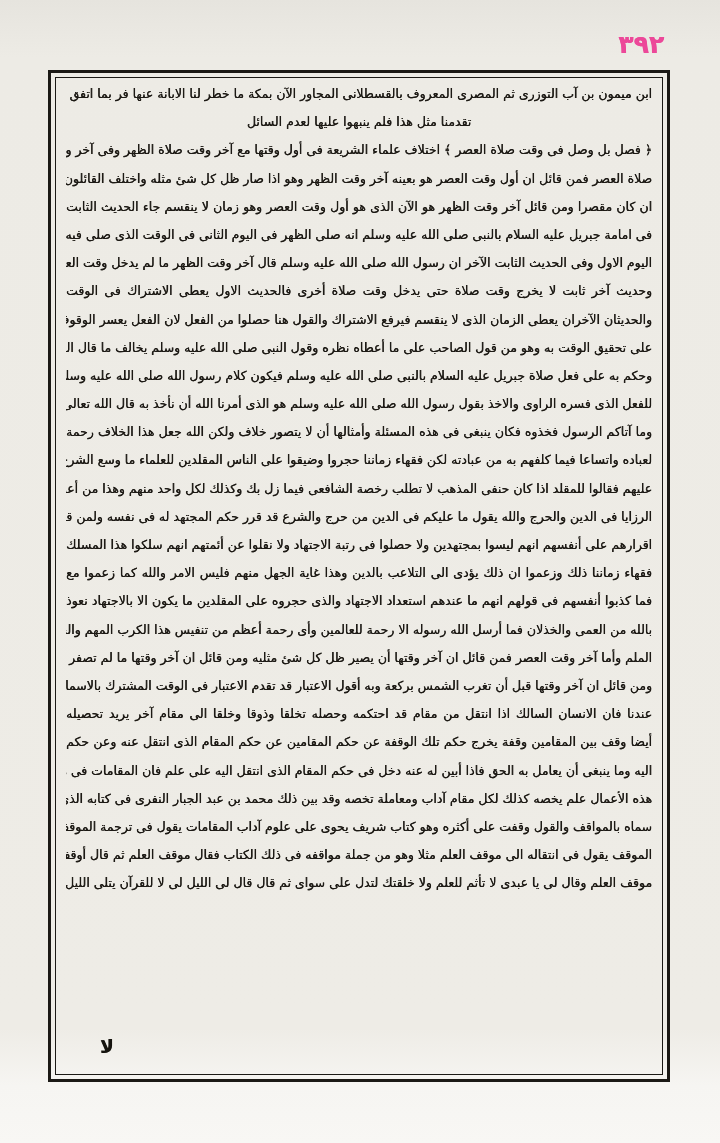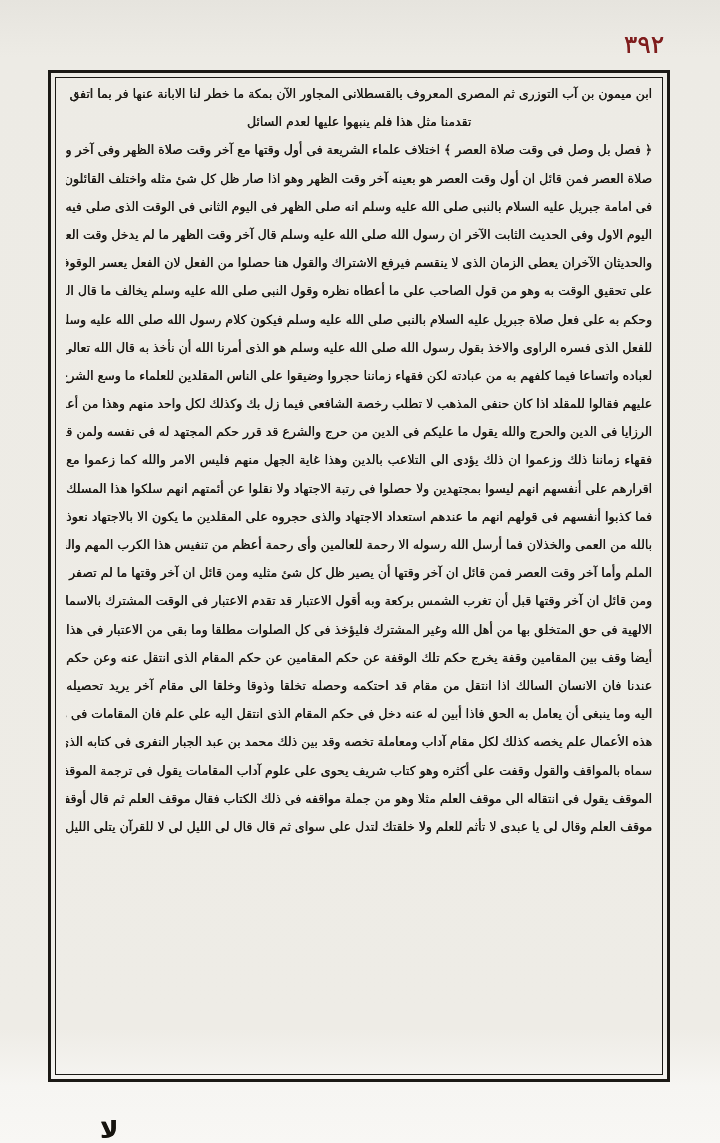--- a/index.html
+++ b/index.html
@@ -4,21 +4,21 @@
 <style>
   html,body{margin:0;padding:0;}
   body{
     width:720px;height:1143px;position:relative;overflow:hidden;
     background:linear-gradient(180deg,#e6e4de 0%,#edebe5 5%,#eeece6 90%,#f6f5f2 95%,#f8f7f4 100%);
     font-family:"DejaVu Sans",sans-serif;
   }
   .sheet{position:absolute;inset:0;}
   .page-number{
     position:absolute;top:30px;right:56px;
-    font-size:25px;font-weight:normal;color:#7f1d1d;
+    font-size:25px;font-weight:bold;color:#ec4899;
     letter-spacing:1px;
     text-shadow:0.4px 0 0 currentColor;
   }
   .frame{
     position:absolute;left:48px;top:70px;width:622px;height:1012px;
     border:3px solid #1b1915;background:transparent;box-sizing:border-box;
   }
   .frame-inner{
     position:absolute;inset:4px;border:1px solid #1b1915;
     padding:2px 10px 0 10px;box-sizing:border-box;overflow:hidden;
@@ -26,56 +26,58 @@
   .text-block{direction:rtl;}
   .line{
     height:28.2px;line-height:28.2px;overflow:hidden;
     font-size:12.5px;color:#1d1a15;
     text-align:justify;text-align-last:justify;
     text-shadow:0.35px 0 0 currentColor;
     white-space:nowrap;
   }
   .line.center{text-align-last:center;}
   .catchword{
-    position:absolute;top:1116px;left:100px;
-    font-size:24px;font-weight:bold;color:#16140f;
+    position:absolute;top:1036px;left:100px;
+    font-size:18px;font-weight:bold;color:#16140f;
     text-shadow:0.4px 0 0 currentColor;
   }
 </style>
 </head>
 <body>
 
 <div class="sheet">
 
   <div class="page-number">٣٩٢</div>
 
   <div class="frame">
     <div class="frame-inner text-block">
         <div class="line">ابن ميمون بن آب التوزرى ثم المصرى المعروف بالقسطلانى المجاور الآن بمكة ما خطر لنا الابانة عنها فر بما اتفق لمن</div>
         <div class="line center">تقدمنا مثل هذا فلم ينبهوا عليها لعدم السائل</div>
         <div class="line">﴿ فصل بل وصل فى وقت صلاة العصر ﴾ اختلاف علماء الشريعة فى أول وقتها مع آخر وقت صلاة الظهر وفى آخر وقت</div>
         <div class="line">صلاة العصر فمن قائل ان أول وقت العصر هو بعينه آخر وقت الظهر وهو اذا صار ظل كل شئ مثله واختلف القائلون بهذا</div>
+        <div class="line">ان كان مقصرا ومن قائل آخر وقت الظهر هو الآن الذى هو أول وقت العصر وهو زمان لا ينقسم جاء الحديث الثابت</div>
         <div class="line">فى امامة جبريل عليه السلام بالنبى صلى الله عليه وسلم انه صلى الظهر فى اليوم الثانى فى الوقت الذى صلى فيه العصر فى</div>
         <div class="line">اليوم الاول وفى الحديث الثابت الآخر ان رسول الله صلى الله عليه وسلم قال آخر وقت الظهر ما لم يدخل وقت العصر</div>
+        <div class="line">وحديث آخر ثابت لا يخرج وقت صلاة حتى يدخل وقت صلاة أخرى فالحديث الاول يعطى الاشتراك فى الوقت</div>
         <div class="line">والحديثان الآخران يعطى الزمان الذى لا ينقسم فيرفع الاشتراك والقول هنا حصلوا من الفعل لان الفعل يعسر الوقوف</div>
         <div class="line">على تحقيق الوقت به وهو من قول الصاحب على ما أعطاه نظره وقول النبى صلى الله عليه وسلم يخالف ما قال الصاحب</div>
         <div class="line">وحكم به على فعل صلاة جبريل عليه السلام بالنبى صلى الله عليه وسلم فيكون كلام رسول الله صلى الله عليه وسلم مفسرا</div>
         <div class="line">للفعل الذى فسره الراوى والاخذ بقول رسول الله صلى الله عليه وسلم هو الذى أمرنا الله أن نأخذ به قال الله تعالى</div>
+        <div class="line">وما آتاكم الرسول فخذوه فكان ينبغى فى هذه المسئلة وأمثالها أن لا يتصور خلاف ولكن الله جعل هذا الخلاف رحمة</div>
         <div class="line">لعباده واتساعا فيما كلفهم به من عبادته لكن فقهاء زماننا حجروا وضيقوا على الناس المقلدين للعلماء ما وسع الشرع</div>
         <div class="line">عليهم فقالوا للمقلد اذا كان حنفى المذهب لا تطلب رخصة الشافعى فيما زل بك وكذلك لكل واحد منهم وهذا من أعظم</div>
         <div class="line">الرزايا فى الدين والحرج والله يقول ما عليكم فى الدين من حرج والشرع قد قرر حكم المجتهد له فى نفسه ولمن قلده فأبوا</div>
+        <div class="line">اقرارهم على أنفسهم انهم ليسوا بمجتهدين ولا حصلوا فى رتبة الاجتهاد ولا نقلوا عن أئمتهم انهم سلكوا هذا المسلك</div>
         <div class="line">فقهاء زماننا ذلك وزعموا ان ذلك يؤدى الى التلاعب بالدين وهذا غاية الجهل منهم فليس الامر والله كما زعموا مع</div>
-        <div class="line">اقرارهم على أنفسهم انهم ليسوا بمجتهدين ولا حصلوا فى رتبة الاجتهاد ولا نقلوا عن أئمتهم انهم سلكوا هذا المسلك</div>
         <div class="line">فما كذبوا أنفسهم فى قولهم انهم ما عندهم استعداد الاجتهاد والذى حجروه على المقلدين ما يكون الا بالاجتهاد نعوذ</div>
         <div class="line">بالله من العمى والخذلان فما أرسل الله رسوله الا رحمة للعالمين وأى رحمة أعظم من تنفيس هذا الكرب المهم والخطب</div>
         <div class="line">الملم وأما آخر وقت العصر فمن قائل ان آخر وقتها أن يصير ظل كل شئ مثليه ومن قائل ان آخر وقتها ما لم تصفر الشمس</div>
         <div class="line">ومن قائل ان آخر وقتها قبل أن تغرب الشمس بركعة وبه أقول الاعتبار قد تقدم الاعتبار فى الوقت المشترك بالاسماء</div>
-        <div class="line">الالهية فى حق المتخلق بها من أهل الله وغير المشترك فليؤخذ فى كل الصلوات مطلقا وما بقى من الاعتبار فى هذا</div>
+        <div class="line">عندنا فان الانسان السالك اذا انتقل من مقام قد احتكمه وحصله تخلقا وذوقا وخلقا الى مقام آخر يريد تحصيله</div>
         <div class="line">أيضا وقف بين المقامين وقفة يخرج حكم تلك الوقفة عن حكم المقامين عن حكم المقام الذى انتقل عنه وعن حكم</div>
-        <div class="line">عندنا فان الانسان السالك اذا انتقل من مقام قد احتكمه وحصله تخلقا وذوقا وخلقا الى مقام آخر يريد تحصيله</div>
         <div class="line">اليه وما ينبغى أن يعامل به الحق فاذا أبين له عنه دخل فى حكم المقام الذى انتقل اليه على علم فان المقامات فى هذا</div>
         <div class="line">هذه الأعمال علم يخصه كذلك لكل مقام آداب ومعاملة تخصه وقد بين ذلك محمد بن عبد الجبار النفرى فى كتابه الذى</div>
         <div class="line">سماه بالمواقف والقول وقفت على أكثره وهو كتاب شريف يحوى على علوم آداب المقامات يقول فى ترجمة الموقف اسم</div>
         <div class="line">الموقف يقول فى انتقاله الى موقف العلم مثلا وهو من جملة مواقفه فى ذلك الكتاب فقال موقف العلم ثم قال أوقفنى فى</div>
         <div class="line">موقف العلم وقال لى يا عبدى لا تأثم للعلم ولا خلقتك لتدل على سواى ثم قال قال لى الليل لى لا للقرآن يتلى الليل لى</div>
       </div>
   </div>
 
   <div class="catchword">لا</div>
 

